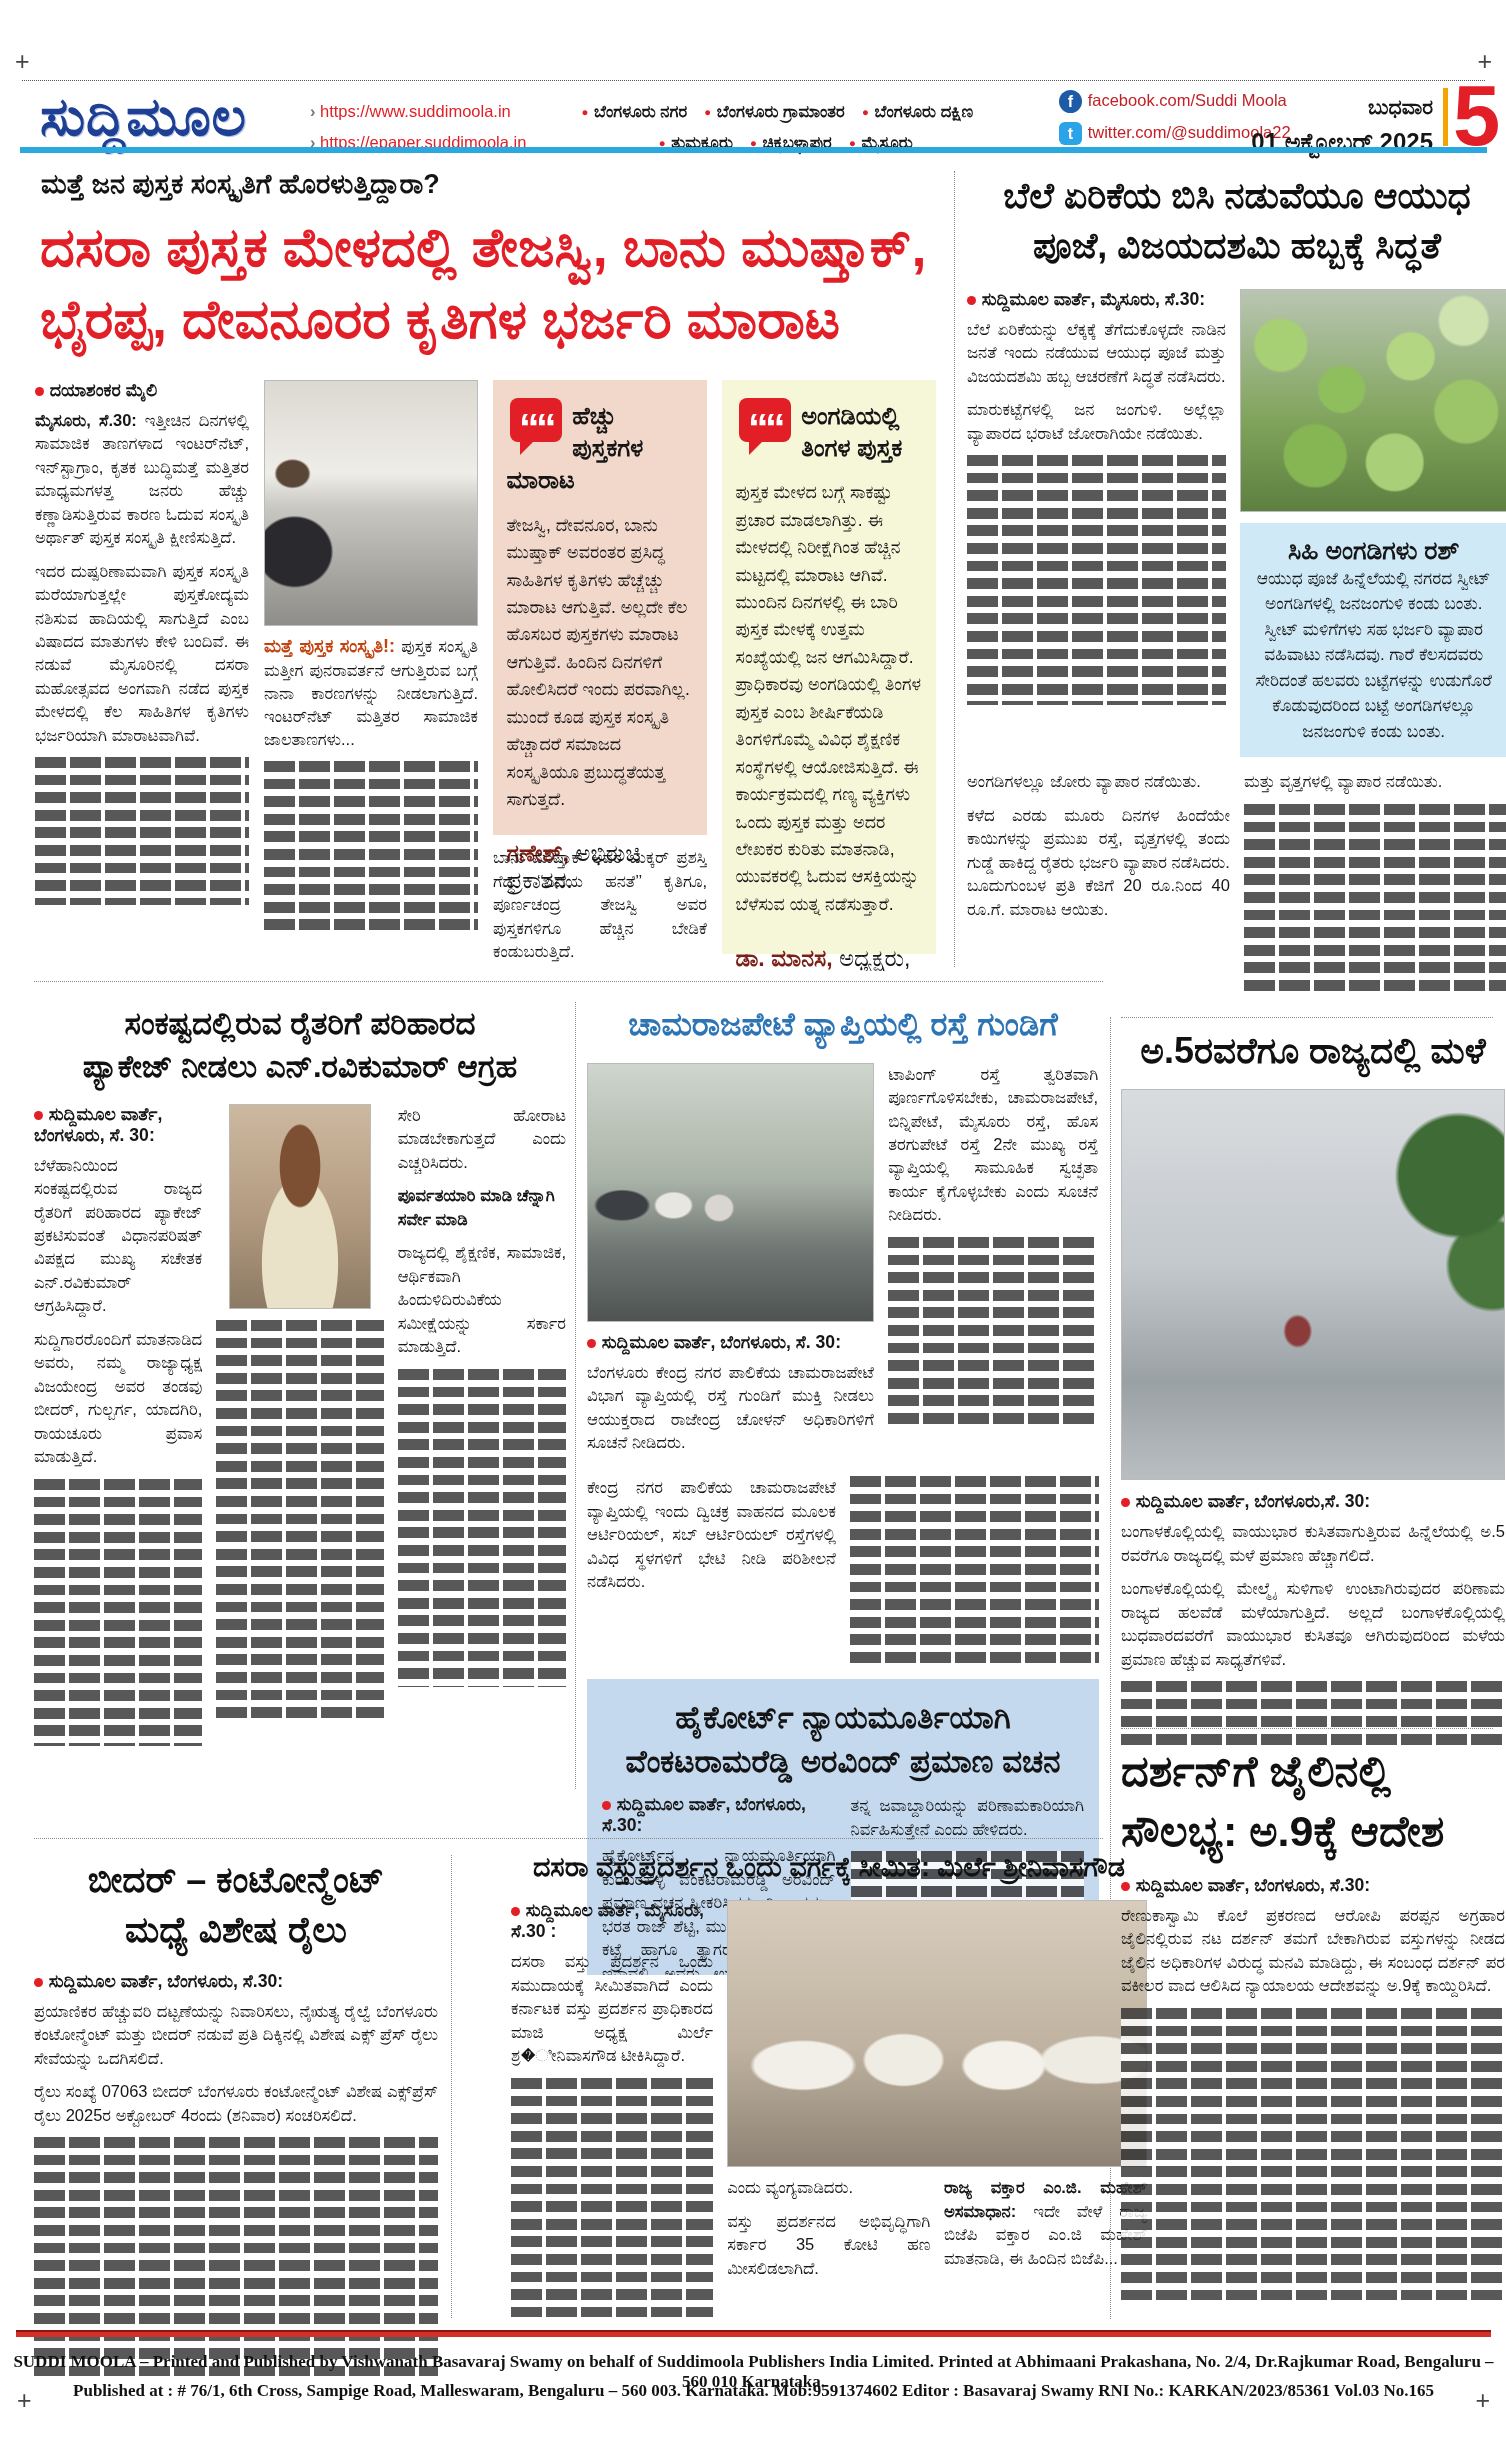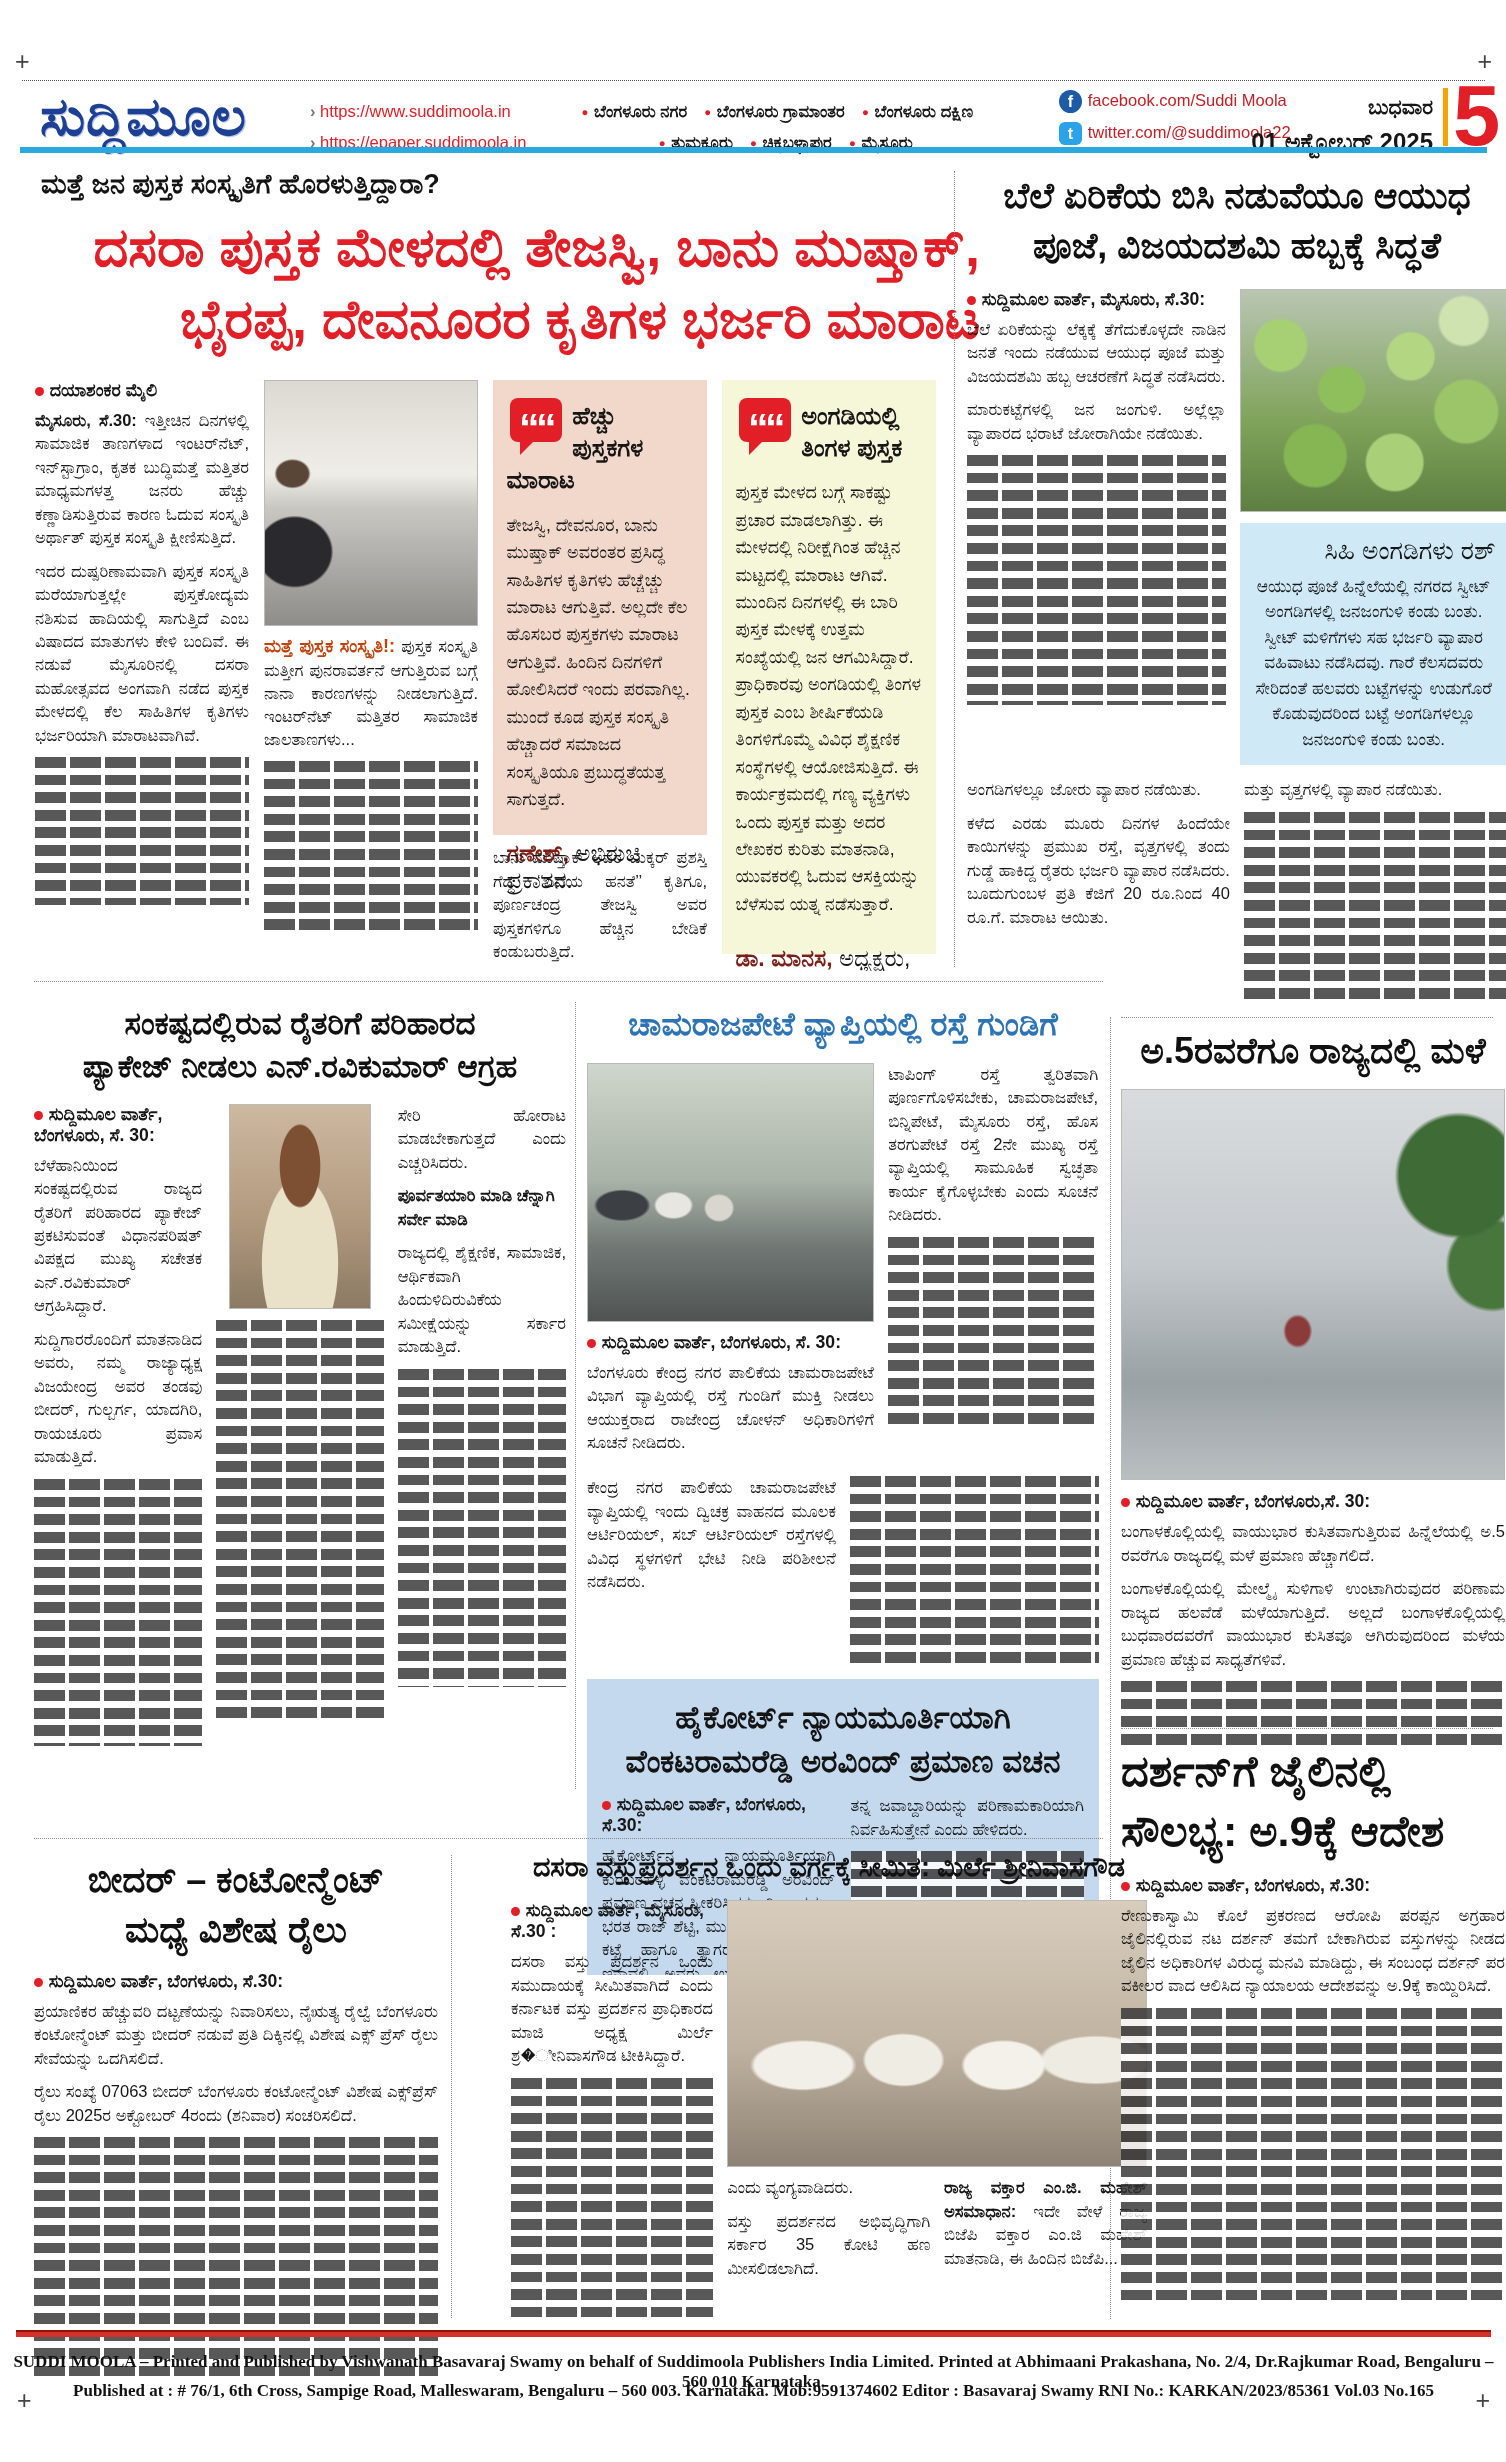--- a/index.html
+++ b/index.html
@@ -41,22 +41,22 @@
   .tw{background:#2aa3e8;border-radius:5.7px;}
   .dateblock{top:91px;right:74px;text-align:right;line-height:1.55;}
   .day{font-size:20.5px;font-weight:bold;}
   .pdate{font-size:24px;font-weight:bold;}
   .orangebar{top:88px;left:1443px;width:5.1px;height:58px;background:#f5a300;}
   .pageno{top:73px;left:1453px;font-size:85px;font-weight:bold;color:#e21e26;line-height:1;}
   .cyanrule{top:147px;left:20px;right:20px;height:5.7px;background:#2aa9e0;}
 
   
   .kicker{top:169px;left:41px;font-size:27px;font-weight:bold;color:#141414;}
-  .leadhead{top:211px;left:40px;width:895px;text-align:right;color:#e21e26;
-            font-weight:bold;font-size:54px;line-height:1.34;margin-left:45px;}
+  .leadhead{top:211px;left:40px;width:895px;text-align:left;color:#e21e26;
+            font-weight:bold;font-size:54px;line-height:1.34;}
   .leadhead span{display:block;}
   .leadbody{top:380px;left:35px;width:901px;height:591px;display:grid;
             grid-template-columns:repeat(4,1fr);gap:15px;}
   .leadbody .col{overflow:hidden;position:relative;}
   .photo{width:100%;position:relative;border:0.6px solid #bbb;}
   .caption{font-size:16.5px;line-height:1.4;margin-top:8px;}
   .caption b{color:#c2410c;font-size:18px;}
 
   
   .qbox{padding:15px 13.6px;height:100%;}
@@ -71,21 +71,21 @@
   .qtext{clear:none;font-size:17.6px;line-height:1.56;margin-top:15px;text-align:left;}
   .qattr{font-size:23px;margin-top:27px;}
   .qattr b{color:#7a1f16;}
 
   
   .mkt{top:171px;left:967px;width:540px;}
   .mkthead{font-size:36px;font-weight:bold;line-height:1.4;text-align:center;color:#101010;}
   .mkthead span{display:block;}
   .mktgrid{display:grid;grid-template-columns:259px 267px;gap:14.2px;margin-top:17px;}
   .bluebox{background:#cfe9f7;padding:12.5px 11.4px;margin-top:11.4px;}
-  .bluebox .t{font-size:25px;font-weight:normal;text-align:right;margin-bottom:8px;}
+  .bluebox .t{font-size:25px;font-weight:bold;text-align:center;}
   .bluebox .x{font-size:17px;line-height:1.5;text-align:center;}
   .mktcols{display:grid;grid-template-columns:1fr 1fr;gap:14.2px;margin-top:13.6px;height:244px;overflow:hidden;}
 
   
   .secthead{font-weight:bold;text-align:center;line-height:1.4;color:#111;}
   .farm{top:1002px;left:34px;width:532px;}
   .farm .secthead{font-size:31px;}
   .farmgrid{display:grid;grid-template-columns:repeat(3,1fr);gap:13.6px;margin-top:15px;height:642px;overflow:hidden;}
   .road{top:1002px;left:587px;width:512px;}
   .road .secthead{font-size:32px;color:#2d74b5;}

